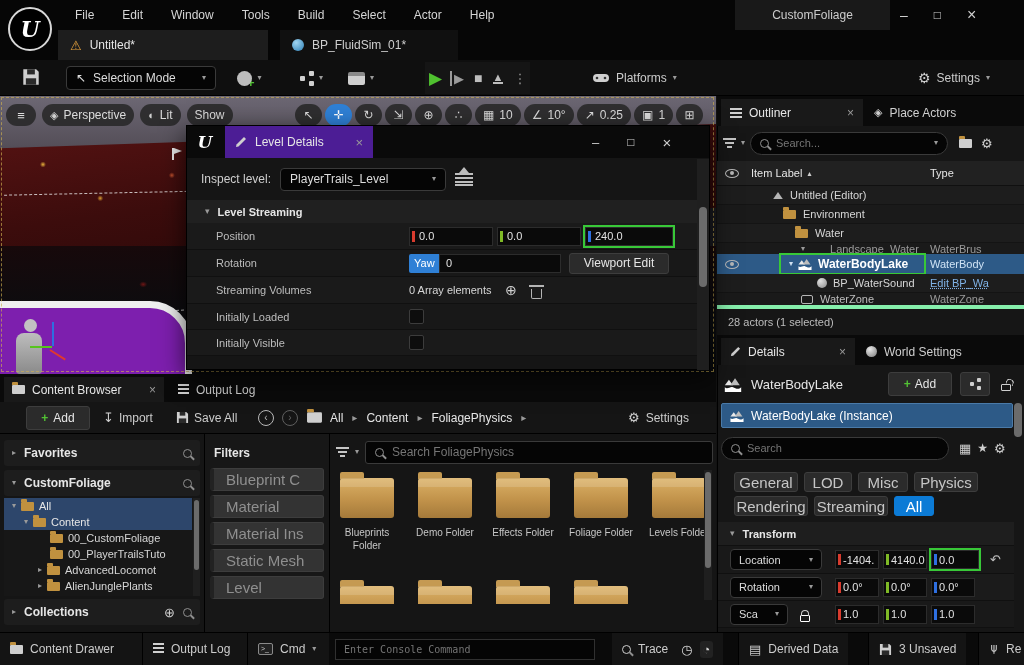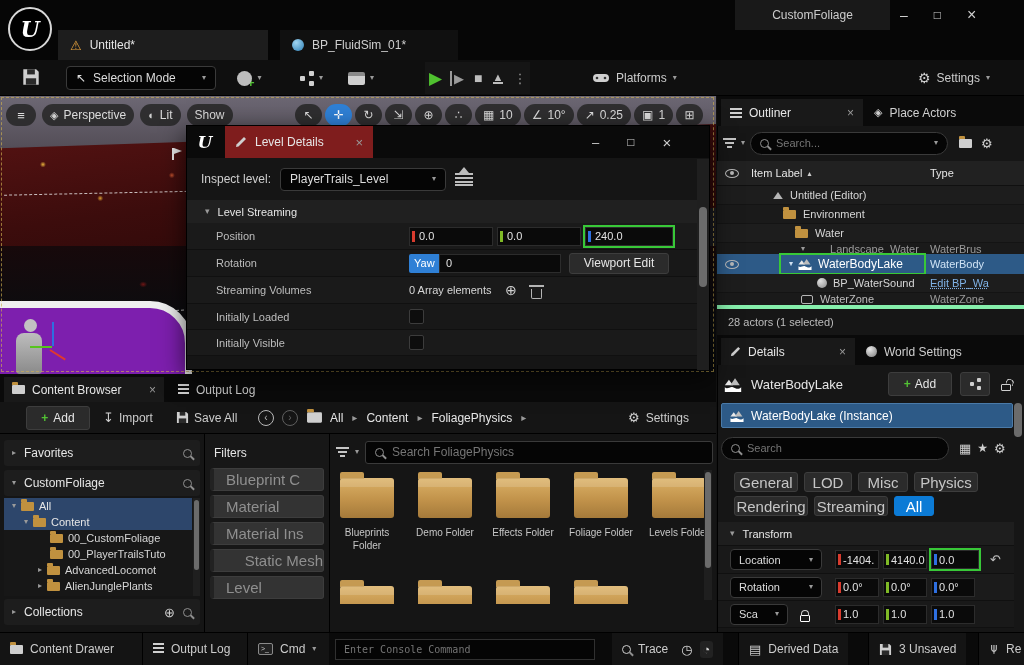--- a/index.html
+++ b/index.html
@@ -1,20 +1,20 @@
 <!DOCTYPE html>
 <html><head>
 <meta charset="utf-8">
 <style>
   *{box-sizing:border-box;margin:0;padding:0}
   body{background:#000;font-family:"Liberation Sans",sans-serif;-webkit-font-smoothing:antialiased}
   #app{position:relative;width:1024px;height:665px;background:#121212;overflow:hidden;color:#ccc}
   .abs{position:absolute}
   .row{display:flex;align-items:center}
-  .t10{font-size:10px}.t11{font-size:11px}.t12{font-size:12px}.t13{font-size:13px}.lite{color:#e6e6e6}.bold{font-weight:normal}
+  .t10{font-size:10px}.t11{font-size:11px}.t12{font-size:12px}.t13{font-size:13px}.lite{color:#e6e6e6}.bold{font-weight:bold}
   .chev{font-size:8px;color:#9a9a9a;line-height:1}
   .drop{background:#050505;border:1px solid #3a3a3a;border-radius:4px;display:flex;align-items:center;color:#ddd}
   .pillbtn{background:#2b2b2b;border:1px solid #3d3d3d;border-radius:3px;color:#c6c6c6;display:flex;align-items:center;justify-content:center;font-size:15px;overflow:hidden;white-space:nowrap}
   .vtool{background:rgba(38,38,38,.85);border-radius:11px;height:22px;display:flex;align-items:center;padding:0 8px;gap:5px;color:#dcdcdc;font-size:12px;white-space:nowrap}
   .vec{height:19px;background:#0a0a0a;border:1px solid #2c2c2c;display:flex;align-items:center;padding-left:9px;font-size:11px;color:#e2e2e2;position:relative;white-space:nowrap;overflow:hidden}
   .vec::before{content:"";position:absolute;left:2px;top:3px;bottom:3px;width:3px;background:var(--c)}
   .glow{box-shadow:0 0 0 2px #38c838}
   .chk{width:15px;height:15px;background:#0d0d0d;border:1px solid #3c3c3c;border-radius:2px}
   .sb{background:#6b6b6b;border-radius:4px;position:absolute}
   .seg{border-left:1px solid #000;display:flex;align-items:center;gap:7px;padding:0 10px;height:100%;background:#141414}
@@ -42,20 +42,30 @@
   .scene-dash{border-top:1px dashed rgba(235,235,235,.8)}
   input{outline:none}
 </style>
 </head>
 <body>
 
 <div id="app">
 
   <div class="abs" style="left:0;top:0;width:1024px;height:30px;background:#060606"></div>
   <div class="abs" style="left:8px;top:7px;width:44px;height:44px;border-radius:50%;border:2px solid #d8d8d8;background:#000;z-index:5;display:flex;align-items:center;justify-content:center;font-family:'DejaVu Serif',serif;font-style:italic;font-weight:bold;color:#fff;font-size:22px">U</div>
+  <div class="abs row" style="left:62px;top:0;height:30px;gap:2px;z-index:4">
+    <div class="row t12" style="padding:0 13px;height:100%;color:#d6d6d6">File</div>
+    <div class="row t12" style="padding:0 13px;height:100%;color:#d6d6d6">Edit</div>
+    <div class="row t12" style="padding:0 13px;height:100%;color:#d6d6d6">Window</div>
+    <div class="row t12" style="padding:0 13px;height:100%;color:#d6d6d6">Tools</div>
+    <div class="row t12" style="padding:0 13px;height:100%;color:#d6d6d6">Build</div>
+    <div class="row t12" style="padding:0 13px;height:100%;color:#d6d6d6">Select</div>
+    <div class="row t12" style="padding:0 13px;height:100%;color:#d6d6d6">Actor</div>
+    <div class="row t12" style="padding:0 13px;height:100%;color:#d6d6d6">Help</div>
+  </div>
   <div class="abs row t12" style="left:735px;top:0;width:155px;height:30px;background:#191919;justify-content:center">
       <span>CustomFoliage</span>
     </div>
   <div class="abs row" style="left:900px;top:0;height:30px;gap:26px;z-index:4">
     <span style="color:#cfcfcf;font-size:14px">–</span>
     <span style="color:#cfcfcf;font-size:12px">□</span>
     <span style="color:#cfcfcf;font-size:16px">×</span>
   </div>
 
   <div class="abs" style="left:0;top:30px;width:1024px;height:30px;background:#060606"></div>
@@ -195,21 +205,21 @@
         </div>
       <div class="vtool" style="width:27px;justify-content:center;padding:0">
           <span>⊞</span>
         </div>
     </div>
   </div>
 
   <div class="abs" style="left:186px;top:125px;width:524px;height:245px;background:#151515;border:1px solid #000;box-shadow:0 8px 24px rgba(0,0,0,.7);z-index:10">
     <div class="abs" style="left:0;top:0;width:522px;height:32px;background:#0a0a0a"></div>
     <div class="abs" style="left:6px;top:4px;width:24px;height:24px;display:flex;align-items:center;justify-content:center;font-family:'DejaVu Serif',serif;font-style:italic;font-weight:bold;color:#fff;font-size:17px">U</div>
-    <div class="abs row" style="left:38px;top:0;width:148px;height:32px;background:#7f1d1d;gap:8px;padding:0 10px">
+    <div class="abs row" style="left:38px;top:0;width:148px;height:32px;background:#4c1d95;gap:8px;padding:0 10px">
       <svg width="12" height="12" viewBox="0 0 12 12">
           <path d="M1 11l2.5-.5L11 3 9 1 1.5 8.5z" fill="#cfcfcf"></path>
         </svg>
       <span class="t12 lite">Level Details</span>
       <span style="margin-left:auto;color:#9a9a9a;font-size:13px">×</span>
     </div>
     <div class="abs row" style="left:405px;top:0;height:32px;gap:28px">
       <span style="color:#cfcfcf;font-size:13px">–</span>
       <span style="color:#cfcfcf;font-size:12px">□</span>
       <span style="color:#cfcfcf;font-size:15px">×</span>
@@ -580,21 +590,21 @@
   <span class="abs t12 bold lite" style="left:214px;top:446px">Filters</span>
   <div class="abs pillbtn" style="left:210px;top:468px;width:114px;height:23px;background:#333;color:#8f8f8f;justify-content:flex-start;padding-left:12px;border-left:4px solid #222">
       <span>Blueprint C</span>
     </div>
   <div class="abs pillbtn" style="left:210px;top:495px;width:114px;height:23px;background:#333;color:#8f8f8f;justify-content:flex-start;padding-left:12px;border-left:4px solid #222">
       <span>Material</span>
     </div>
   <div class="abs pillbtn" style="left:210px;top:522px;width:114px;height:23px;background:#333;color:#8f8f8f;justify-content:flex-start;padding-left:12px;border-left:4px solid #222">
       <span>Material Ins</span>
     </div>
-  <div class="abs pillbtn" style="left:210px;top:549px;width:114px;height:23px;background:#333;color:#8f8f8f;justify-content:flex-end;padding-left:12px;border-left:4px solid #222">
+  <div class="abs pillbtn" style="left:210px;top:549px;width:114px;height:23px;background:#333;color:#8f8f8f;justify-content:flex-start;padding-left:12px;border-left:4px solid #222">
       <span>Static Mesh</span>
     </div>
   <div class="abs pillbtn" style="left:210px;top:576px;width:114px;height:23px;background:#333;color:#8f8f8f;justify-content:flex-start;padding-left:12px;border-left:4px solid #222">
       <span>Level</span>
     </div>
 
   <div class="abs row" style="left:336px;top:440px;height:24px;gap:6px">
     <span class="i-filter"></span>
     <span class="chev">▾</span>
     <div class="drop" style="width:348px;height:23px;border-radius:3px;padding:0 9px;gap:8px">

